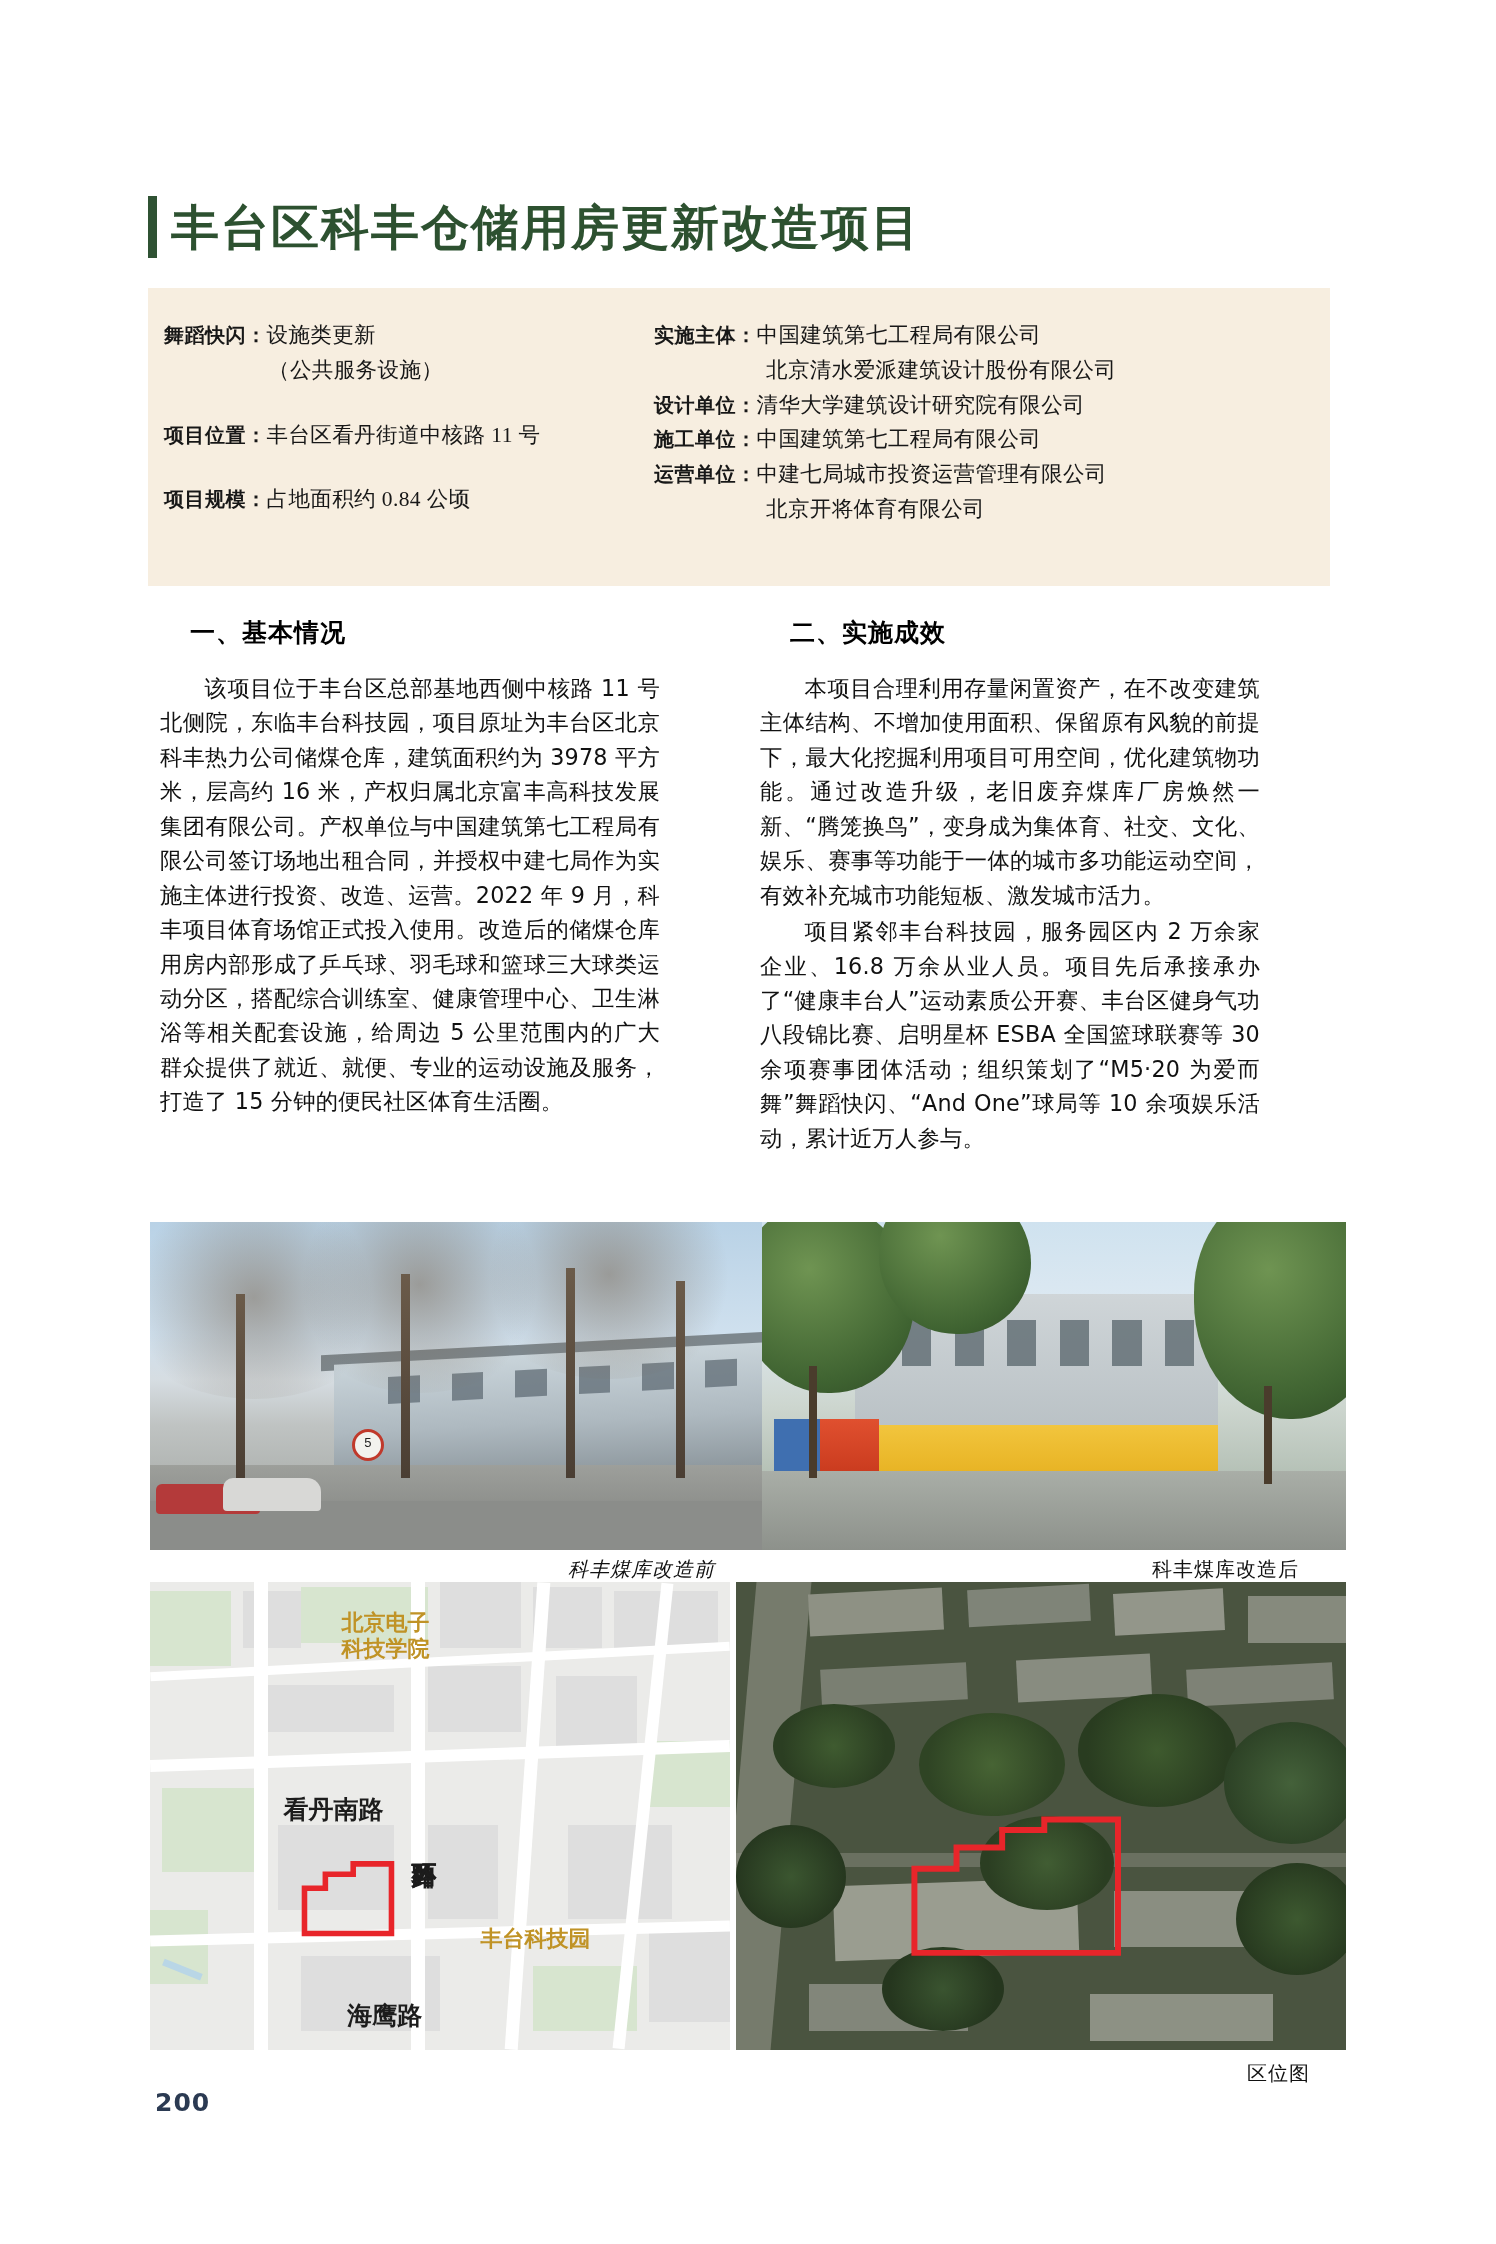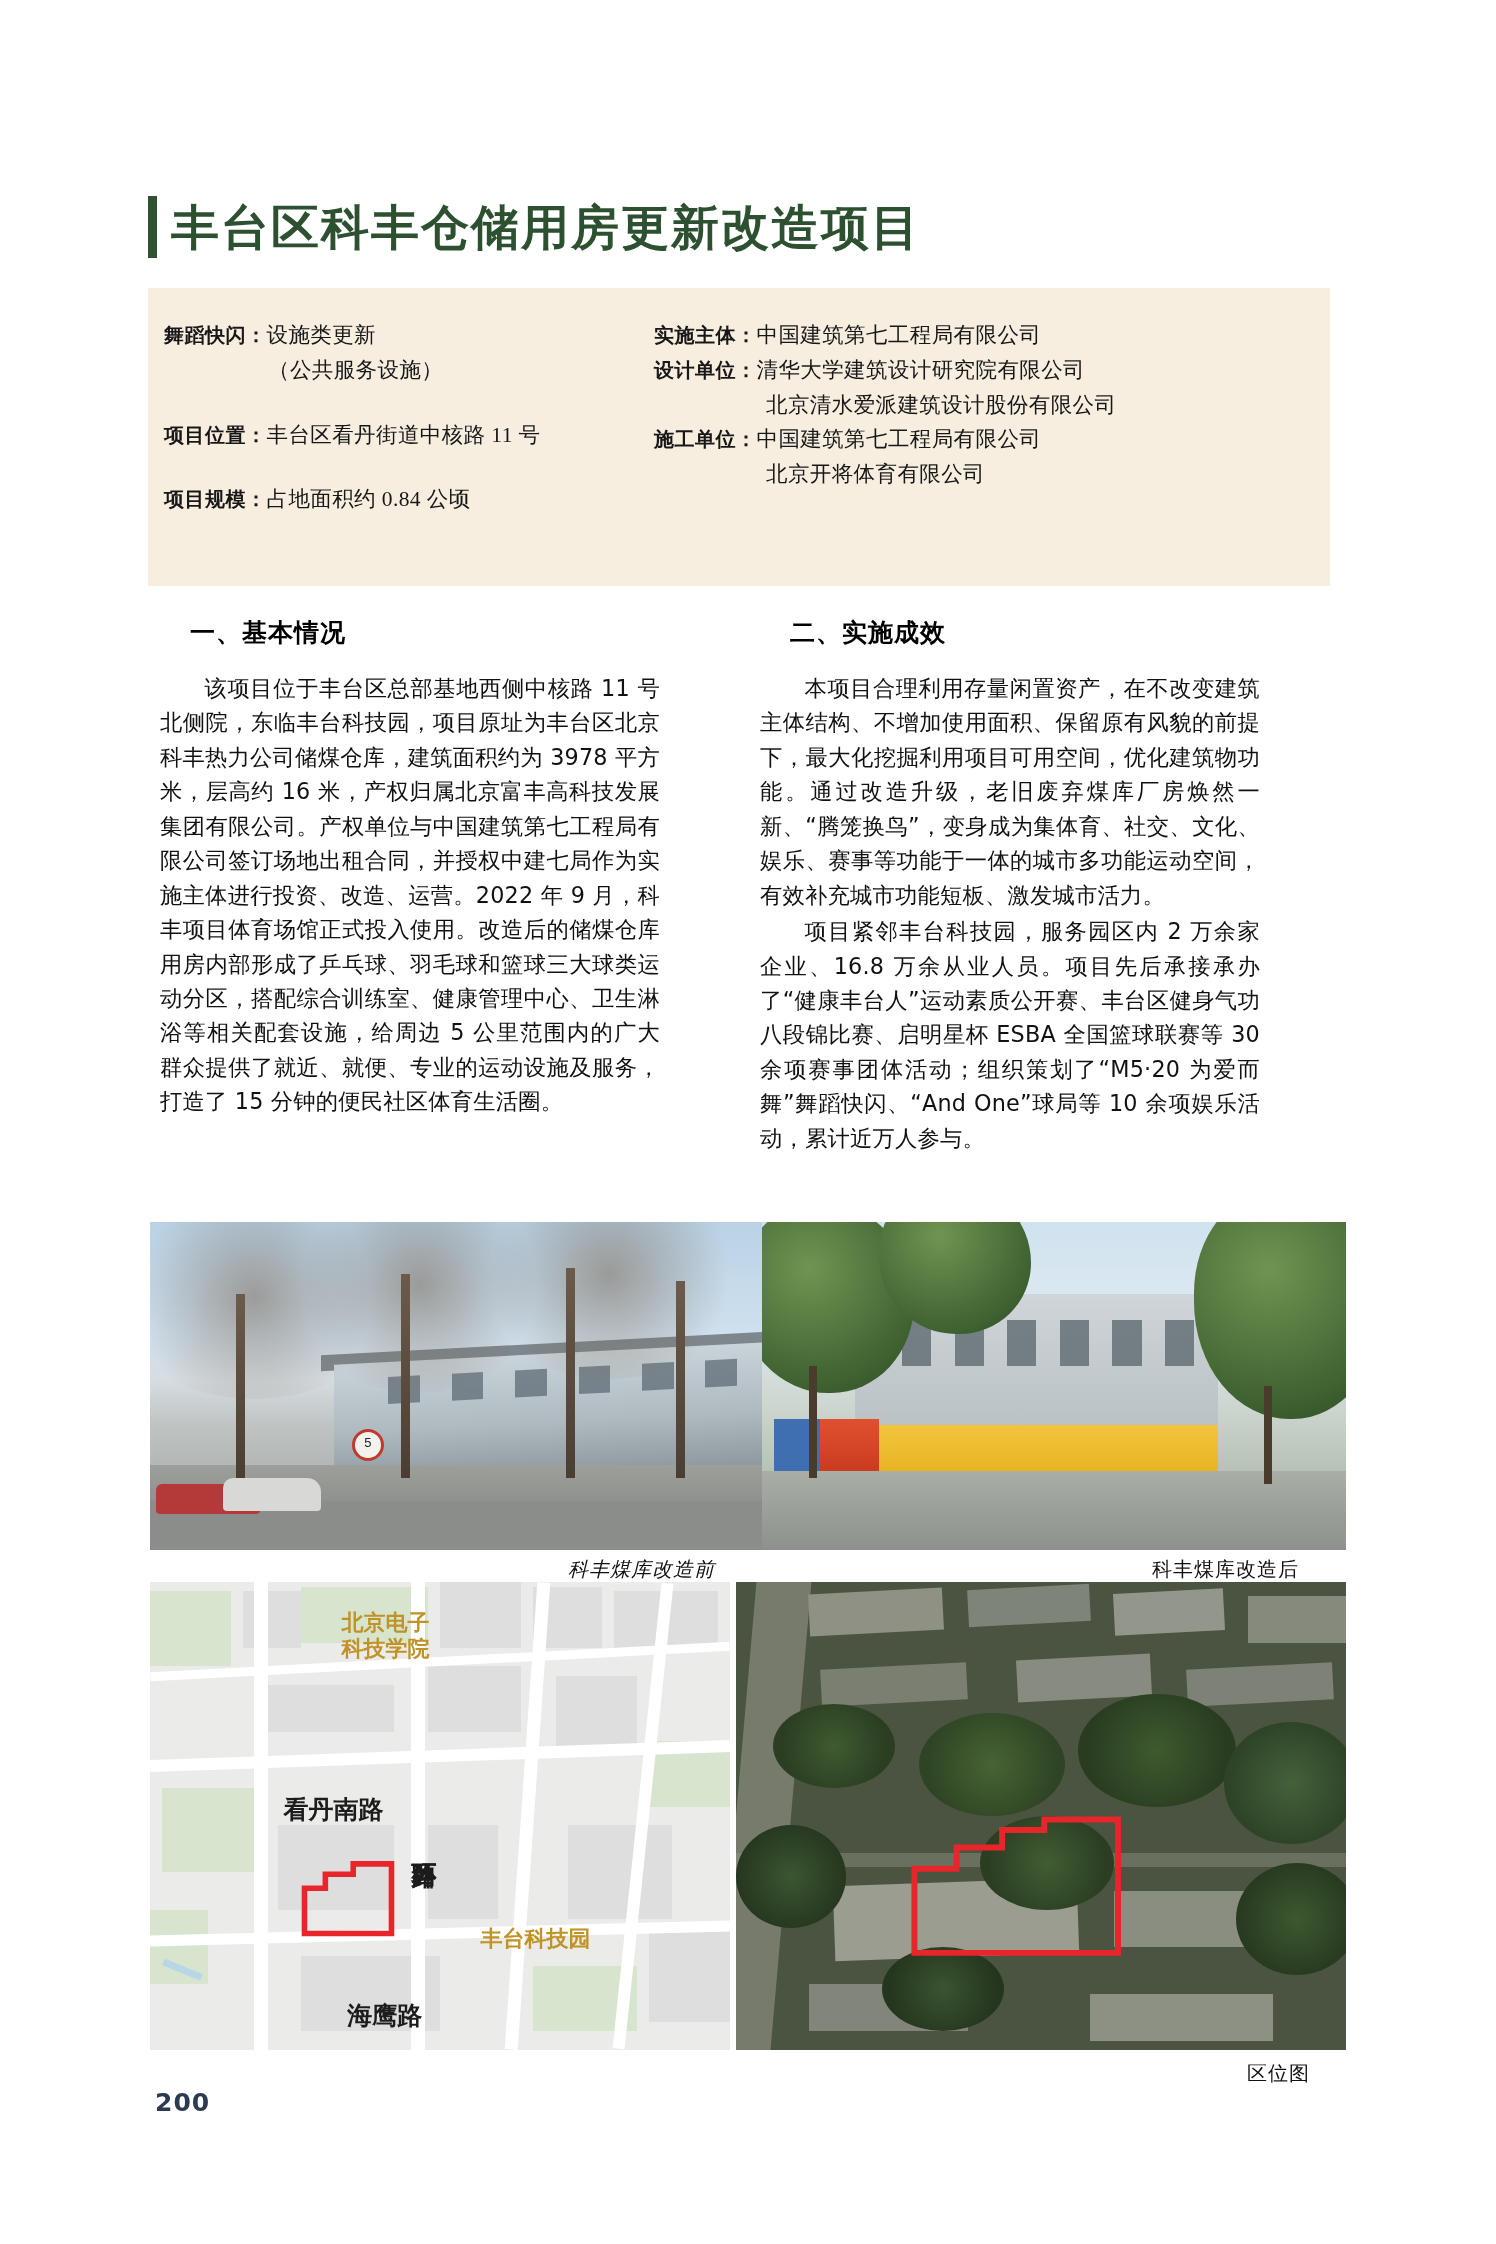--- a/index.html
+++ b/index.html
@@ -214,30 +214,34 @@
         <span class="ival">占地面积约 0.84 公顷</span>
       </div>
     </div>
 
     <div class="col colR">
       <div style="height:30px"></div>
       <div class="irow">
         <span class="ilabel">实施主体：</span>
         <span class="ival">中国建筑第七工程局有限公司</span>
       </div>
+      <div class="irow indent-R">
+        <span class="ival-cont">北京清水爱派建筑设计股份有限公司</span>
+      </div>
       <div class="irow">
         <span class="ilabel">设计单位：</span>
         <span class="ival">清华大学建筑设计研究院有限公司</span>
       </div>
-      <div class="irow indent-R">
-        <span class="ival-cont">北京清水爱派建筑设计股份有限公司</span>
-      </div>
       <div class="irow">
         <span class="ilabel">施工单位：</span>
         <span class="ival">中国建筑第七工程局有限公司</span>
+      </div>
+      <div class="irow">
+        <span class="ilabel">运营单位：</span>
+        <span class="ival">中建七局城市投资运营管理有限公司</span>
       </div>
       <div class="irow indent-R">
         <span class="ival-cont">北京开将体育有限公司</span>
       </div>
     </div>
   </div>
 
   <div class="col-left">
     <h2 class="sec-head">一、基本情况</h2>
     <p class="para">该项目位于丰台区总部基地西侧中核路 11 号北侧院，东临丰台科技园，项目原址为丰台区北京科丰热力公司储煤仓库，建筑面积约为 3978 平方米，层高约 16 米，产权归属北京富丰高科技发展集团有限公司。产权单位与中国建筑第七工程局有限公司签订场地出租合同，并授权中建七局作为实施主体进行投资、改造、运营。2022 年 9 月，科丰项目体育场馆正式投入使用。改造后的储煤仓库用房内部形成了乒乓球、羽毛球和篮球三大球类运动分区，搭配综合训练室、健康管理中心、卫生淋浴等相关配套设施，给周边 5 公里范围内的广大群众提供了就近、就便、专业的运动设施及服务，打造了 15 分钟的便民社区体育生活圈。</p>

